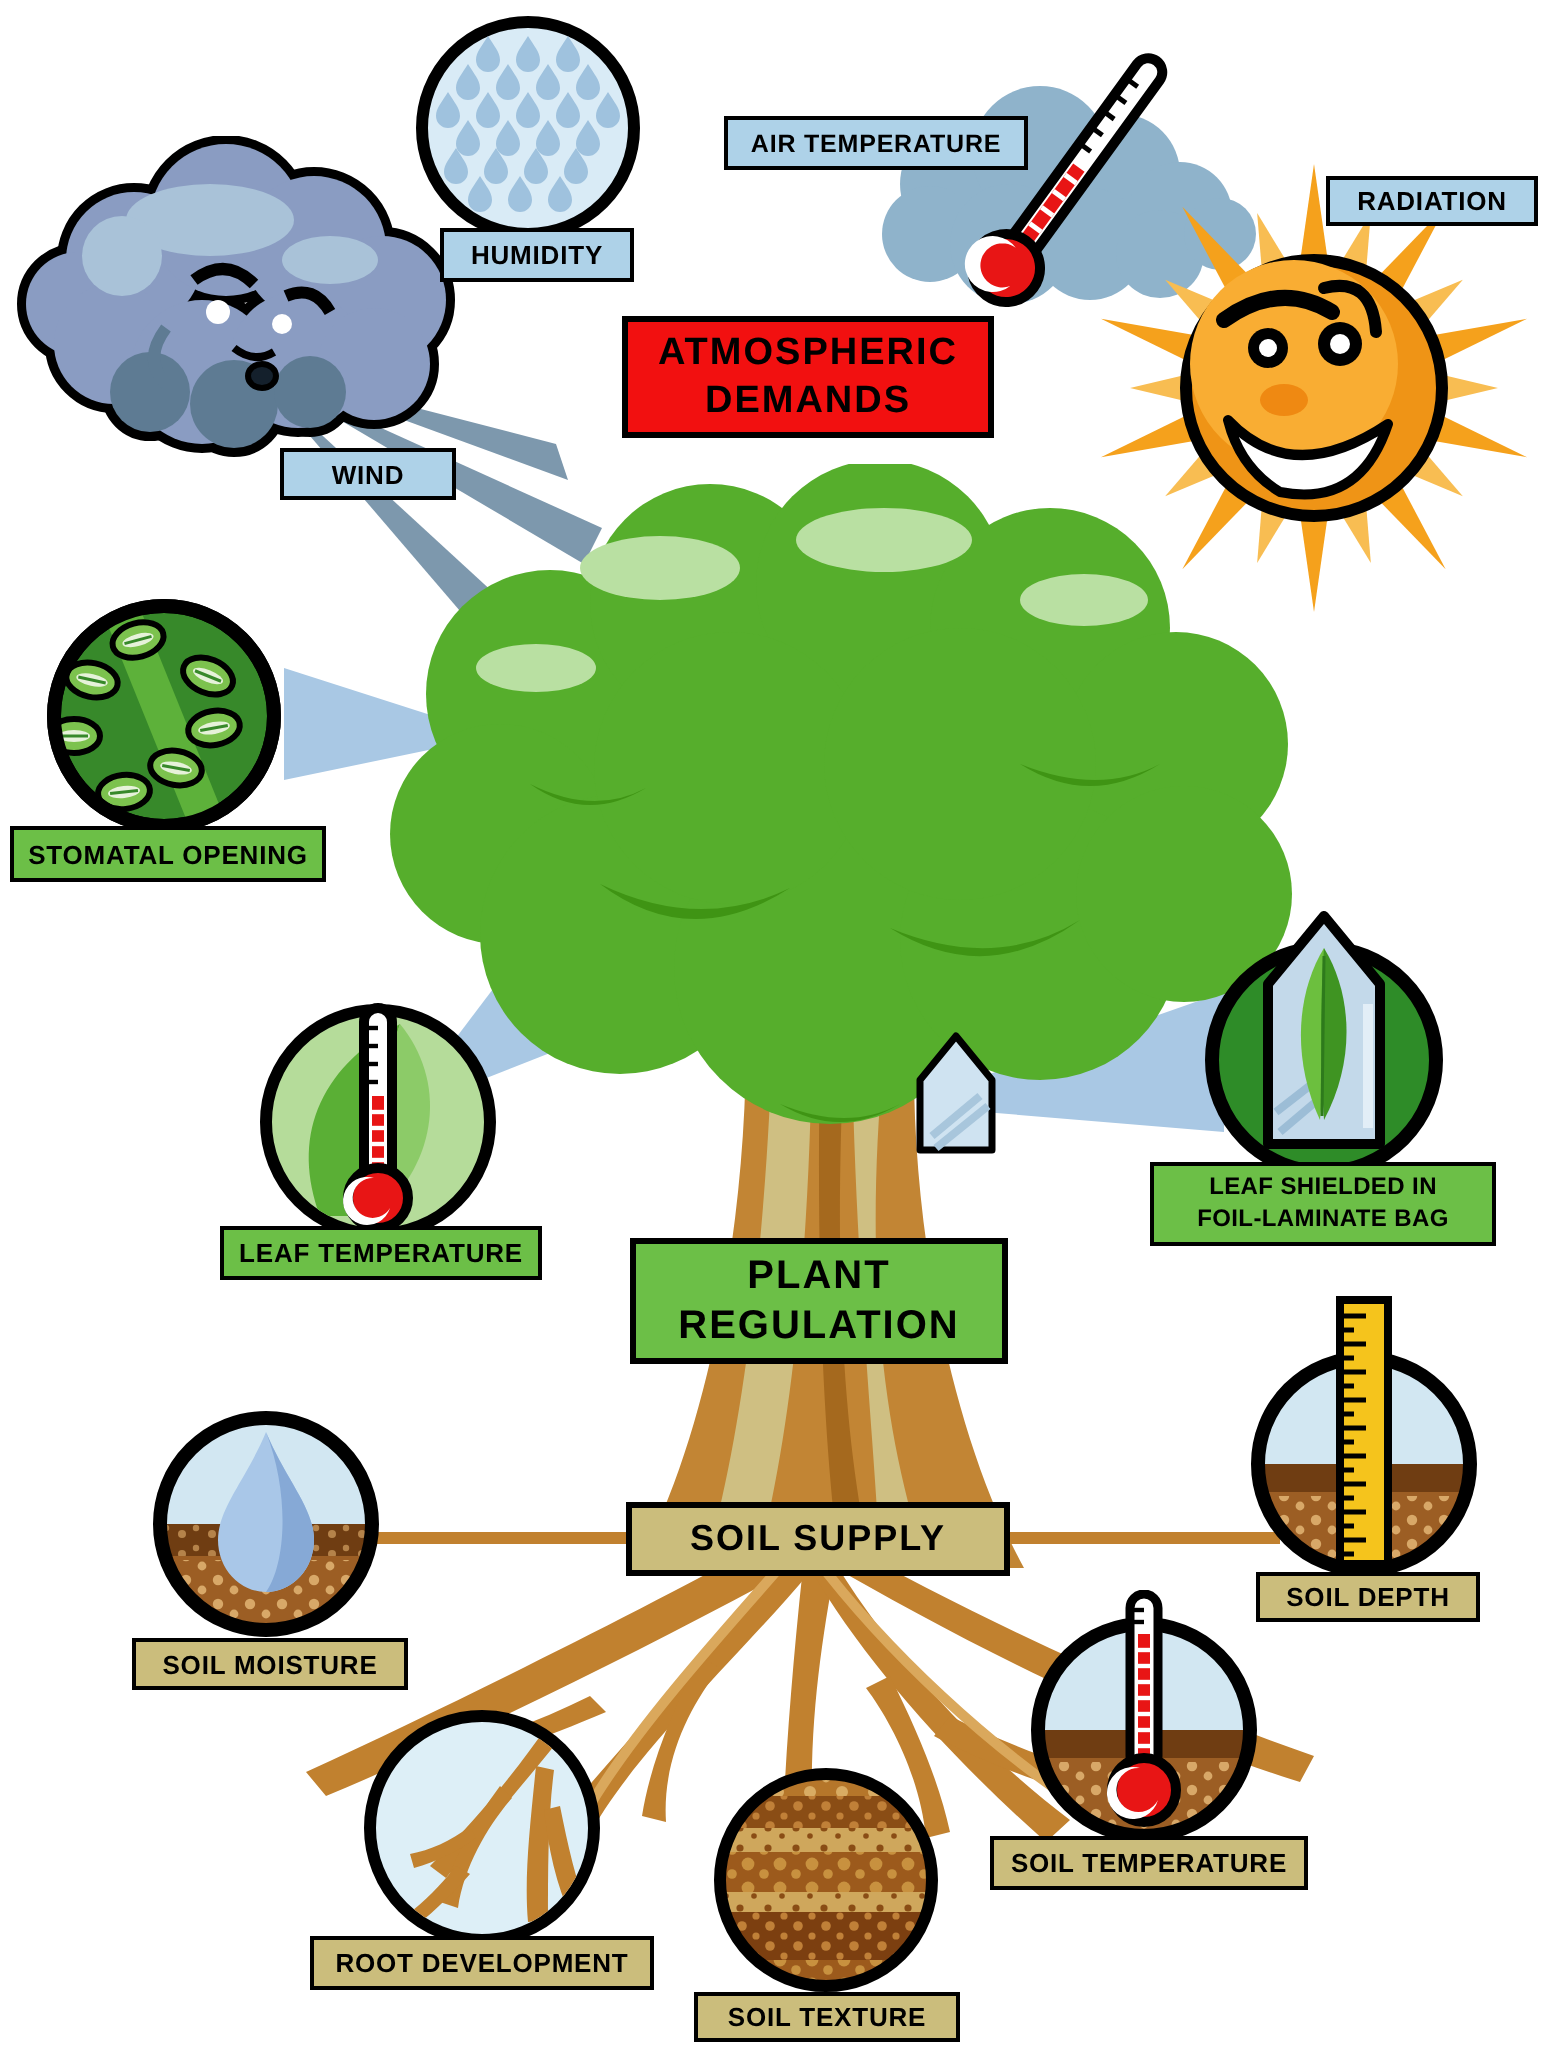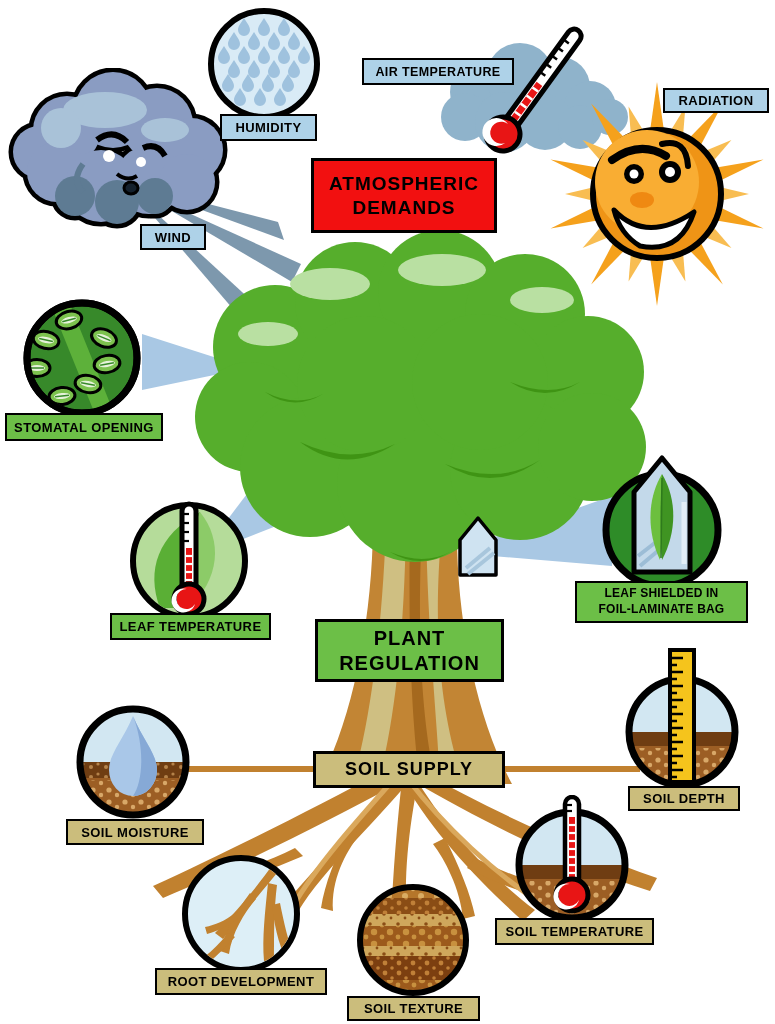--- a/index.html
+++ b/index.html
@@ -489,26 +489,26 @@
       <rect y="66" width="120" height="10" fill="#cfa75c"></rect>
         <rect y="66" width="120" height="10" fill="url(#sxC)"></rect>
       <rect y="76" width="120" height="24" fill="#7c3f10"></rect>
         <rect y="76" width="120" height="24" fill="url(#sxB)"></rect>
       <rect y="100" width="120" height="20" fill="#9c5a1c"></rect>
         <rect y="100" width="120" height="20" fill="url(#sxD)"></rect>
     </g>
     <circle cx="60" cy="60" r="53" fill="none" stroke="#000" stroke-width="6"></circle>
   </svg>
 
-  <div class="label lbl-blue" style="left:140px;top:224px;width:66px;height:26px">WIND</div>
+  <div class="label lbl-blue" style="left:140px;top:224px;width:88px;height:26px">WIND</div>
   <div class="label lbl-blue" style="left:220px;top:114px;width:97px;height:27px">HUMIDITY</div>
   <div class="label lbl-blue" style="left:362px;top:58px;width:152px;height:27px;font-size:12.5px">AIR TEMPERATURE</div>
   <div class="label lbl-blue" style="left:663px;top:88px;width:106px;height:25px">RADIATION</div>
 
-  <div class="bigbox box-red" style="left:311px;top:158px;width:186px;height:75px">
+  <div class="bigbox box-red" style="left:311px;top:158px;width:186px;height:61px">
     <span>ATMOSPHERIC</span>
     <span>DEMANDS</span>
   </div>
 
   <div class="label lbl-green" style="left:5px;top:413px;width:158px;height:28px">STOMATAL OPENING</div>
   <div class="label lbl-green" style="left:110px;top:613px;width:161px;height:27px">LEAF TEMPERATURE</div>
   <div class="label lbl-green lbl-2line" style="left:575px;top:581px;width:173px;height:42px">
     <span>LEAF SHIELDED IN</span>
     <span>FOIL-LAMINATE BAG</span>
   </div>

